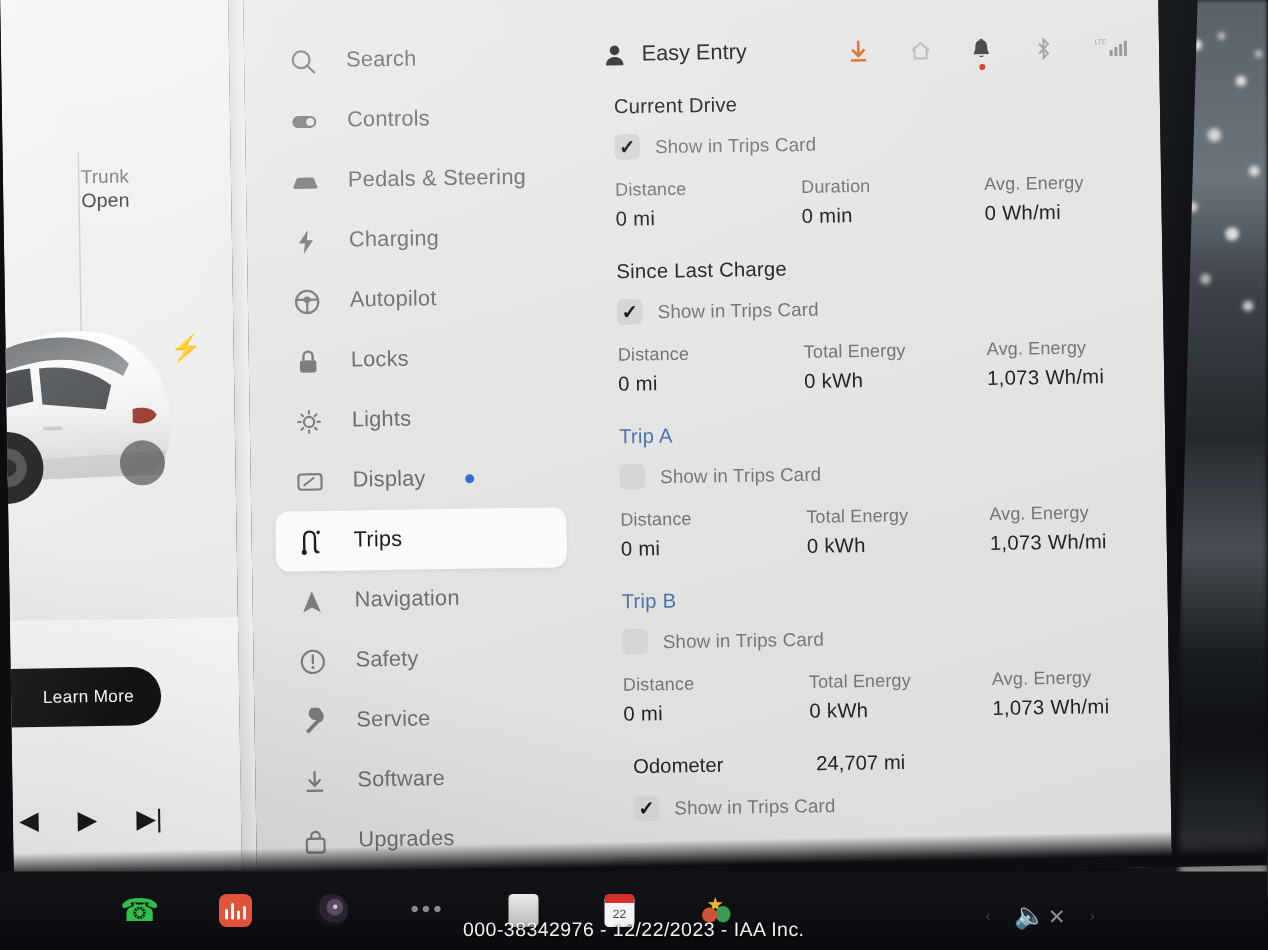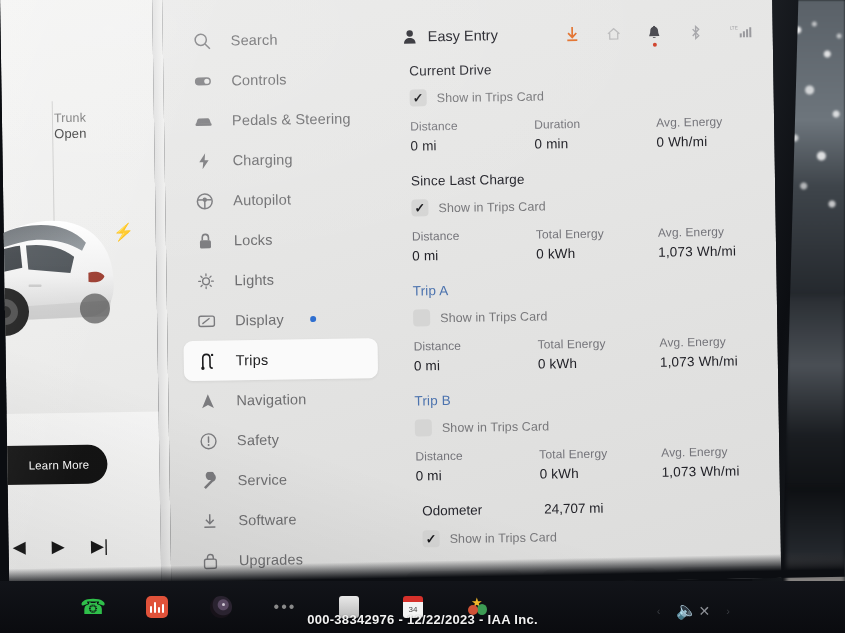--- a/index.html
+++ b/index.html
@@ -273,21 +273,21 @@
   }
   .ic-maps .st { position:absolute; left:5px; top:-1px; color:#f0b72a; font-size:13px; }
   .ic-maps .gr { position:absolute; left:11px; top:8px; width:10px; height:11px;
                  border-radius:50%; background:#3d9c54; }
   .ic-maps .rd { position:absolute; left:2px; top:9px; width:10px; height:10px;
                  border-radius:50%; background:#cf5236; }
 
   .dock-watermark {
     position:absolute; left:0; right:0; bottom:6px;
     text-align:center; color:#f2f2f2; font-size:13px;
-    font-weight:bold; letter-spacing:.3px;
+    font-weight:normal; letter-spacing:.3px;
     text-shadow:0 1px 2px rgba(0,0,0,.9);
   }
   .dock-right {
     position:absolute; right:115px; bottom:14px;
     display:flex; align-items:center; gap:16px; color:#3a3d42;
   }
   .dock-right .arr { font-size:11px; }
   .vol { display:flex; align-items:center; gap:1px; color:#8d9096; }
   .vol .spk { font-size:17px; line-height:1; }
   .vol .x { font-size:14px; line-height:1; }
@@ -682,21 +682,21 @@
     <div class="d-ic">
         <span class="ic-cam"></span>
       </div>
     <div class="d-ic">
         <span class="ic-dots">•••</span>
       </div>
     <div class="d-ic">
         <span class="ic-app-gray"></span>
       </div>
     <div class="d-ic">
-      <span class="ic-cal">34</span>
+      <span class="ic-cal">22</span>
     </div>
     <div class="d-ic">
       <span class="ic-maps">
           <span class="st">★</span>
           <span class="gr"></span>
           <span class="rd"></span>
         </span>
     </div>
   </div>
 

